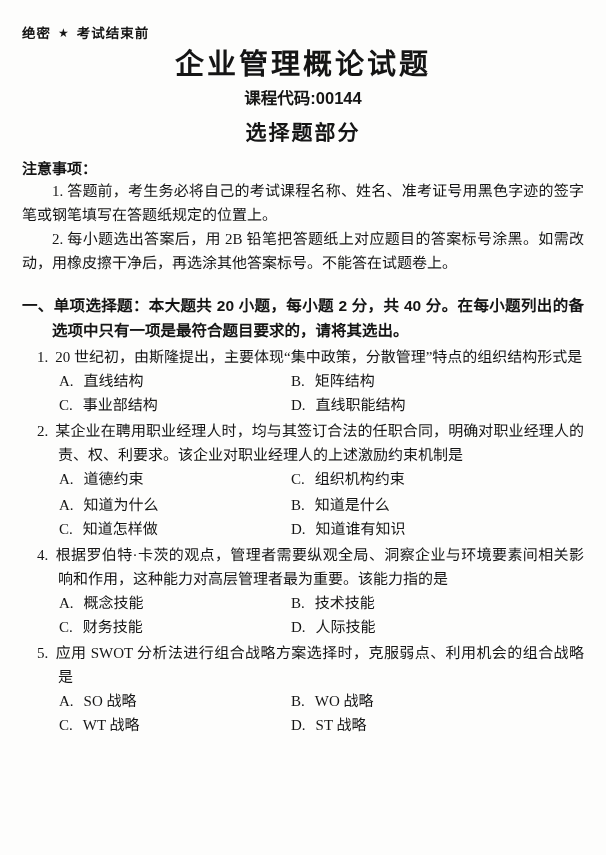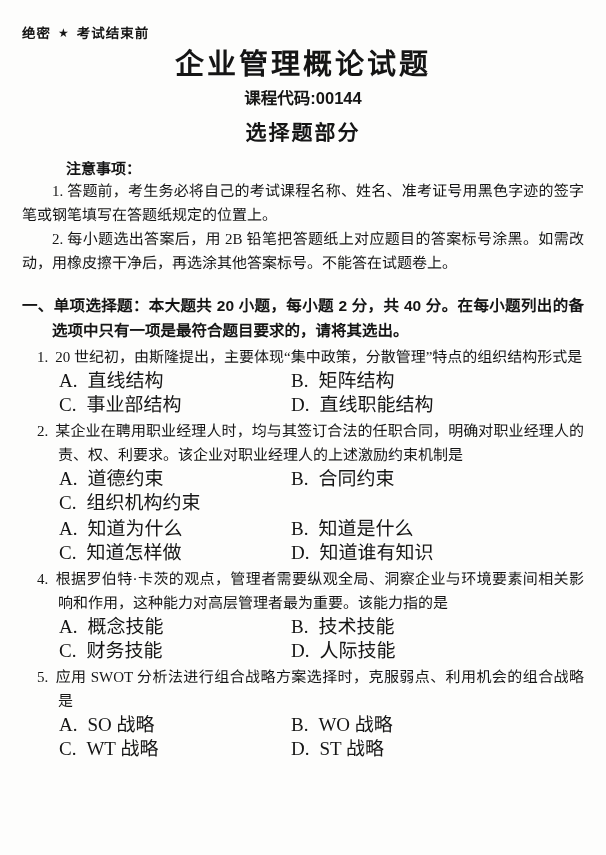--- a/index.html
+++ b/index.html
@@ -73,21 +73,20 @@
     line-height: 28px;
     letter-spacing: 2px;
   }
 
   .instructions-title {
     margin-top: 12px;
     font-family: "Liberation Sans", "DejaVu Sans", sans-serif;
     font-weight: bold;
     font-size: 15px;
     line-height: 20px;
-    margin-left: 44px;
   }
   .instruction-item {
     font-size: 15px;
     line-height: 24px;
     text-indent: 2em;
     text-align: justify;
   }
 
   .part-heading {
     margin-top: 18px;
@@ -107,21 +106,21 @@
     line-height: 24px;
     padding-left: 36px;
     text-indent: -21px;
     text-align: justify;
   }
   .q-num { margin-right: 7px; }
   .options {
     display: grid;
     grid-template-columns: 232px auto;
     padding-left: 37px;
-    font-size: 19px;
+    font-size: 15px;
     line-height: 24px;
   }
   .opt-letter { margin-right: 10px; }
 </style>
 </head>
 <body>
 
 <div class="page">
 
   <div class="classified">
@@ -147,21 +146,20 @@
       <div class="option"><span class="opt-letter">B.</span><span>矩阵结构</span></div>
       <div class="option"><span class="opt-letter">C.</span><span>事业部结构</span></div>
       <div class="option"><span class="opt-letter">D.</span><span>直线职能结构</span></div>
     </div>
   </div>
 
   <div class="question">
     <p class="q-text"><span class="q-num">2.</span><span>某企业在聘用职业经理人时，均与其签订合法的任职合同，明确对职业经理人的责、权、利要求。该企业对职业经理人的上述激励约束机制是</span></p>
     <div class="options">
       <div class="option"><span class="opt-letter">A.</span><span>道德约束</span></div>
-      <div class="option"><span class="opt-letter">B.</span><span>合同约束</span></div>
       <div class="option"><span class="opt-letter">C.</span><span>组织机构约束</span></div>
     </div>
   </div>
 
   <div class="question">
     <div class="options">
       <div class="option"><span class="opt-letter">A.</span><span>知道为什么</span></div>
       <div class="option"><span class="opt-letter">B.</span><span>知道是什么</span></div>
       <div class="option"><span class="opt-letter">C.</span><span>知道怎样做</span></div>
       <div class="option"><span class="opt-letter">D.</span><span>知道谁有知识</span></div>

